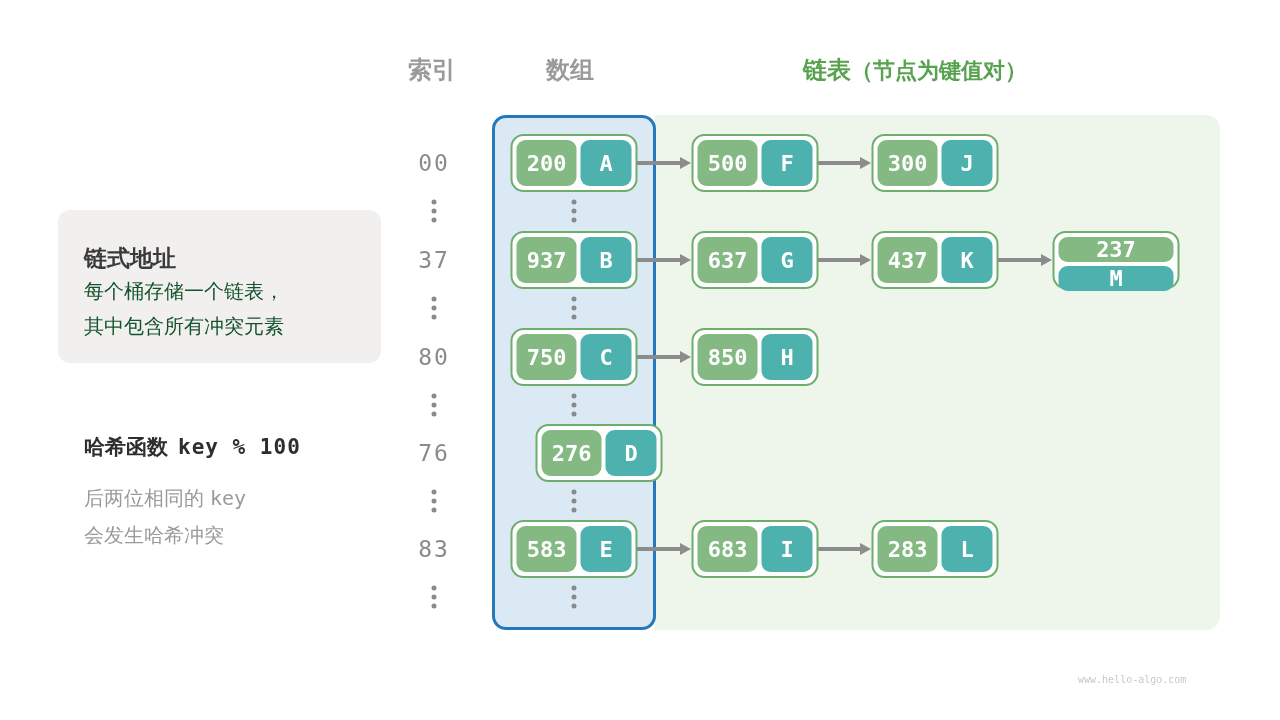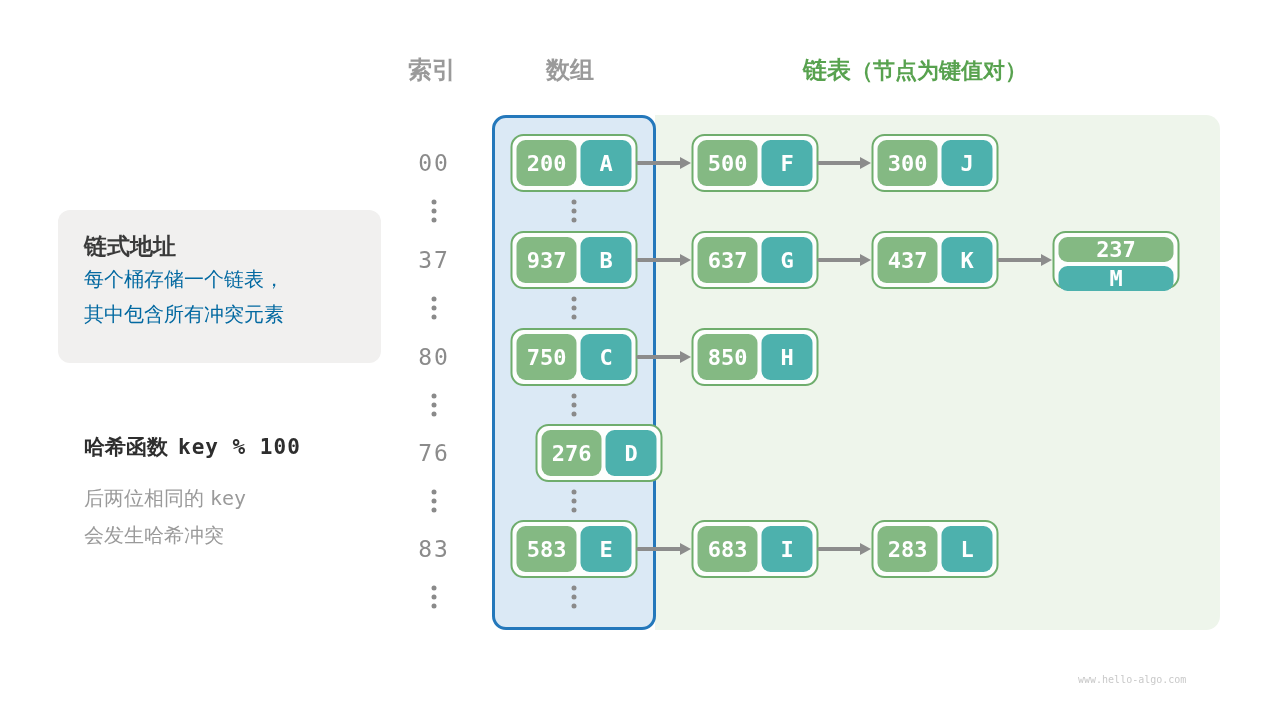--- a/index.html
+++ b/index.html
@@ -13,23 +13,23 @@
   .hdr-note{font-weight:600;font-size:22px;color:#58a24f;}
 
   
   .panel-green{position:absolute;left:655px;top:115px;width:565px;height:515px;
                background:#eef5eb;border-radius:0 14px 14px 0;}
   .col-blue{position:absolute;left:492px;top:115px;width:164px;height:515px;box-sizing:border-box;
             background:#dbe9f5;border:3px solid #2478bb;border-radius:14px;}
 
   
   .infobox{position:absolute;left:58px;top:210px;width:323px;height:153px;box-sizing:border-box;
-           background:#f1f0ef;border-radius:12px;padding:21px 26px;}
+           background:#f1f0ef;border-radius:12px;padding:33px 26px;}
   .infobox-title{font-size:23px;font-weight:700;color:#3a3a3a;}
-  .infobox-line{font-size:20px;color:#0369a1;line-height:35px;}
+  .infobox-line{font-size:20px;color:#14532d;line-height:35px;}
   .infobox-line:first-of-type{margin-top:11px;}
 
   
   .hashnote{position:absolute;left:84px;top:433px;white-space:nowrap;}
   .hash-line1{font-size:21px;font-weight:700;color:#2e2e2e;}
   .hash-code{font-family:"DejaVu Sans Mono","Liberation Mono",monospace;font-weight:600;
              margin-left:10px;letter-spacing:1px;}
   .hash-line{font-size:20px;color:#9a9a9a;line-height:37px;}
   .hash-line:nth-of-type(2){margin-top:19px;}
   .hash-key{font-family:"DejaVu Sans Mono","Liberation Mono",monospace;margin-left:6px;}

